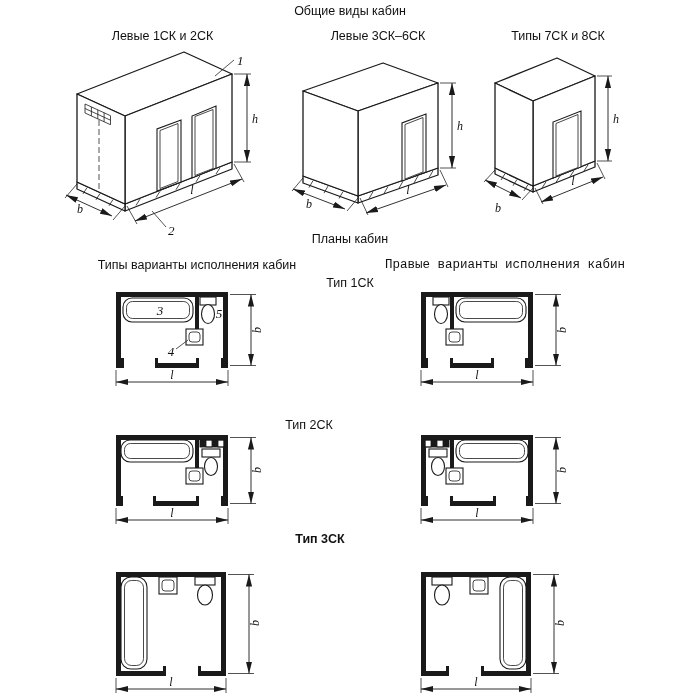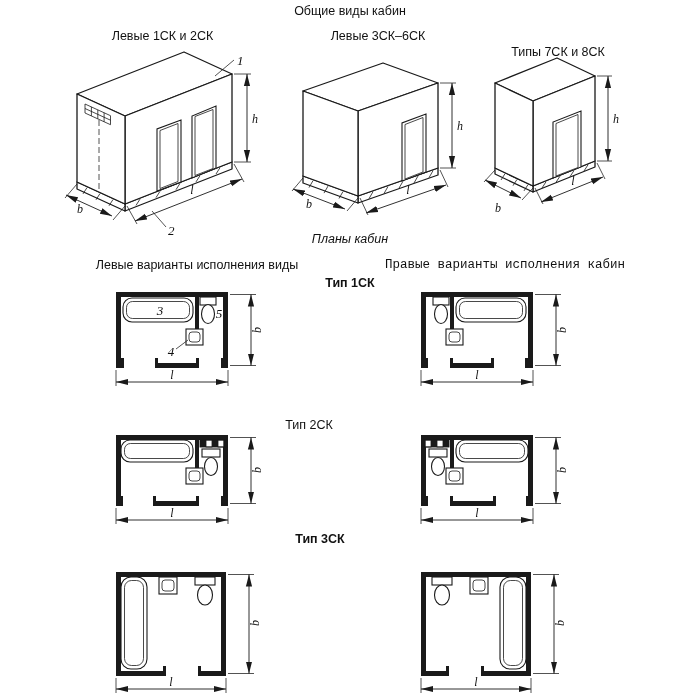--- a/index.html
+++ b/index.html
@@ -17,21 +17,21 @@
   .callout{font-family:"Liberation Serif",serif;font-style:italic;font-size:13px;fill:#111;}
 </style>
 </head>
 <body>
 
 <div class="canvas">
 
   <div class="cap" style="left:0;top:4px;width:700px;">Общие виды кабин</div>
   <div class="cap" style="left:55px;top:29px;width:215px;">Левые 1СК и 2СК</div>
   <div class="cap" style="left:288px;top:29px;width:180px;">Левые 3СК–6СК</div>
-  <div class="cap" style="left:478px;top:29px;width:160px;margin-top:16px;">Типы 7СК и 8СК</div>
+  <div class="cap" style="left:478px;top:29px;width:160px;">Типы 7СК и 8СК</div>
 
   <svg style="left:55px;top:46px;" width="215" height="190" viewBox="0 0 215 190">
     <defs>
       <marker id="mk1" markerWidth="12.5" markerHeight="8" refX="12" refY="4" orient="auto-start-reverse" markerUnits="userSpaceOnUse">
           <path d="M12,4 L0,0.9 L0,7.1 Z" fill="#1a1a1a"></path>
         </marker>
     </defs>
     <g>
       <polygon class="face" points="70,158 177,116 177,123 70,165"></polygon>
       <polygon class="face" points="22,136 70,158 70,165 22,143"></polygon>
@@ -177,25 +177,25 @@
       <text class="dimtext" x="20" y="158" text-anchor="middle">b</text>
     </g>
     <g>
       <line class="ext" x1="57" y1="134" x2="65" y2="150"></line>
       <line class="ext" x1="119" y1="109" x2="127" y2="125"></line>
       <line class="dim" x1="63" y1="148" x2="125" y2="123" marker-start="url(#mk3)" marker-end="url(#mk3)"></line>
       <text class="dimtext" x="95" y="131" text-anchor="middle">l</text>
     </g>
   </svg>
 
-  <div class="cap" style="left:0;top:232px;width:700px;font-style:italic;">Планы кабин</div>
-  <div class="cap" style="left:72px;top:258px;width:250px;">Левые варианты исполнения виды</div>
+  <div class="cap" style="left:0;top:232px;width:700px;">Планы кабин</div>
+  <div class="cap" style="left:72px;top:258px;width:250px;">Типы варианты исполнения кабин</div>
   <div class="cap" style="left:380px;top:258px;width:250px;font-family:Liberation Mono, monospace;">Правые варианты исполнения кабин</div>
 
-  <div class="cap" style="left:0;top:276px;width:700px;font-weight:bold;">Тип 1СК</div>
+  <div class="cap" style="left:0;top:276px;width:700px;">Тип 1СК</div>
   <div class="cap" style="left:0;top:418px;width:618px;">Тип 2СК</div>
   <div class="cap" style="left:0;top:532px;width:640px;font-weight:bold;">Тип 3СК</div>
 
   <svg style="left:103px;top:285px;" width="185" height="110" viewBox="0 0 185 110">
     <defs>
       <marker id="mk4" markerWidth="12.5" markerHeight="8" refX="12" refY="4" orient="auto-start-reverse" markerUnits="userSpaceOnUse">
           <path d="M12,4 L0,0.9 L0,7.1 Z" fill="#1a1a1a"></path>
         </marker>
     </defs>
     <g>

